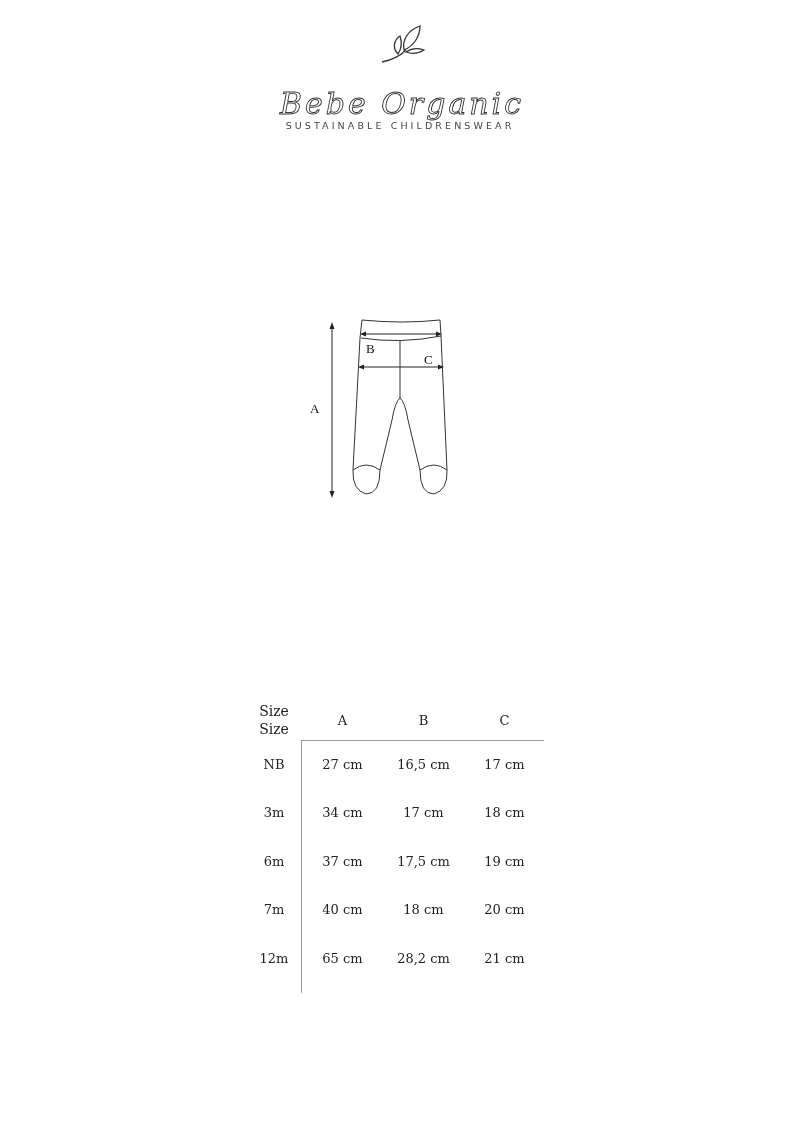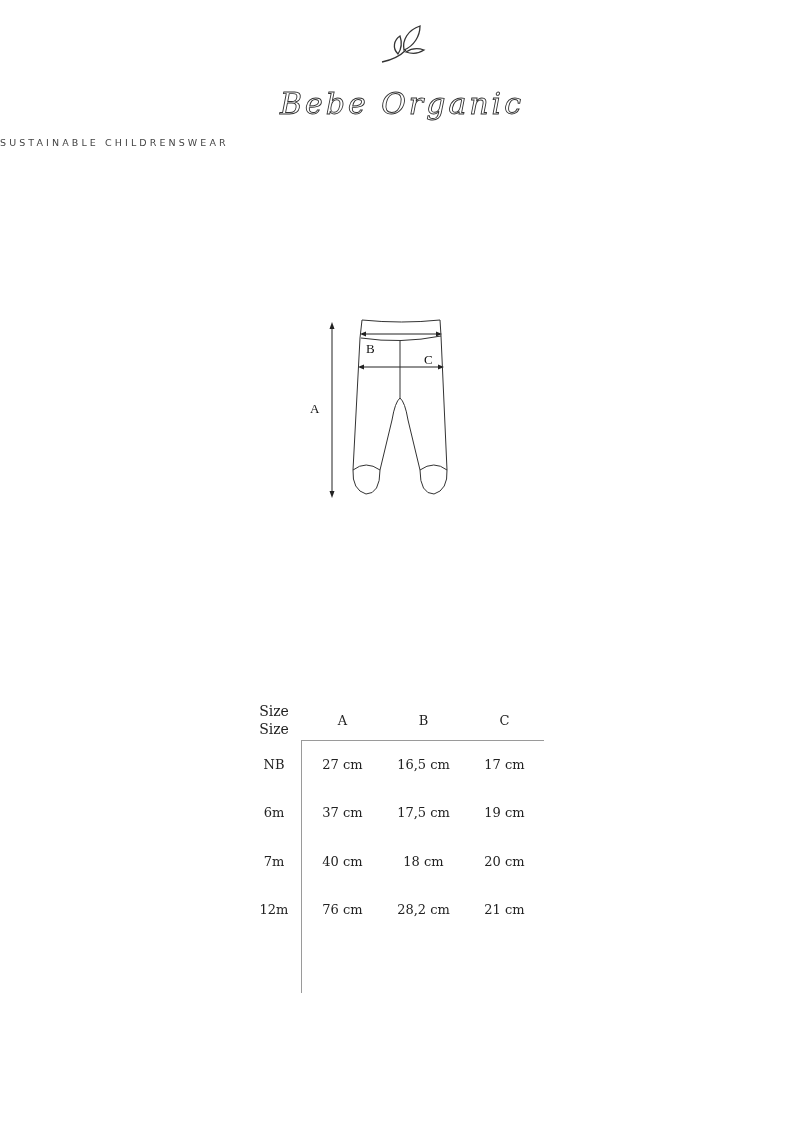--- a/index.html
+++ b/index.html
@@ -1,19 +1,19 @@
 <!DOCTYPE html>
 <html><head>
   <meta charset="utf-8">
   <style>
     html, body { margin: 0; padding: 0; background: #ffffff; }
     body { width: 800px; height: 1131px; position: relative; overflow: hidden; font-family: "Liberation Serif", serif; color: #222; }
     .logo-leaf { position: absolute; left: 380px; top: 24px; width: 50px; height: 40px; }
     .logo-script { position: absolute; left: 272px; top: 80px; width: 260px; height: 50px; }
-    .logo-tag { position: absolute; left: 0; width: 800px; top: 137px; font-family: "DejaVu Sans", sans-serif; font-size: 9.5px; letter-spacing: 3.1px; color: #444; }
+    .logo-tag { position: absolute; left: 0; width: 800px; top: 120px; text-align: center; font-family: "DejaVu Sans", sans-serif; font-size: 9.5px; letter-spacing: 3.1px; color: #444; }
     .diagram { position: absolute; left: 300px; top: 310px; width: 170px; height: 200px; }
     .diagram-label { position: absolute; font-family: "Liberation Serif", serif; font-size: 13px; color: #111; }
     table.size-table { position: absolute; left: 246px; top: 700px; border-collapse: collapse; font-family: "DejaVu Serif", serif; font-size: 13px; color: #222; }
     .size-table th, .size-table td { font-weight: normal; text-align: center; padding: 0; }
     .size-table th { height: 40px; vertical-align: middle; }
     .size-table td { height: 48.5px; }
     .col-size { width: 56px; margin-left: 32px; }
     .col-data { width: 81px; }
     .hdr-size { line-height: 18px; font-size: 14px; }
     .vline { position: absolute; left: 301px; top: 740px; width: 1px; height: 253px; background: #9a9a9a; }
@@ -84,33 +84,39 @@
     </tr>
   </thead>
   <tbody>
     <tr>
       <td>NB</td>
       <td>27 cm</td>
       <td>16,5 cm</td>
       <td>17 cm</td>
     </tr>
     <tr>
+      <td>3m</td>
+      <td>34 cm</td>
+      <td>17 cm</td>
+      <td>18 cm</td>
+    </tr>
+    <tr>
       <td>6m</td>
       <td>37 cm</td>
       <td>17,5 cm</td>
       <td>19 cm</td>
     </tr>
     <tr>
       <td>7m</td>
       <td>40 cm</td>
       <td>18 cm</td>
       <td>20 cm</td>
     </tr>
     <tr>
       <td>12m</td>
-      <td>76 cm</td>
+      <td>65 cm</td>
       <td>28,2 cm</td>
       <td>21 cm</td>
     </tr>
   </tbody>
 </table>
 <div class="hline"></div>
 <div class="vline"></div>
 
 </body></html>

